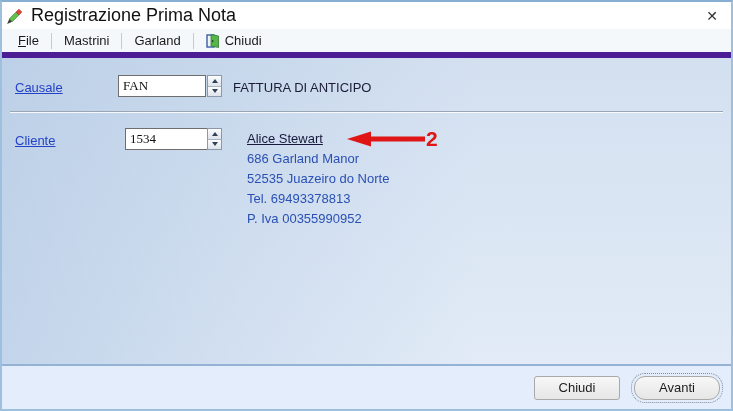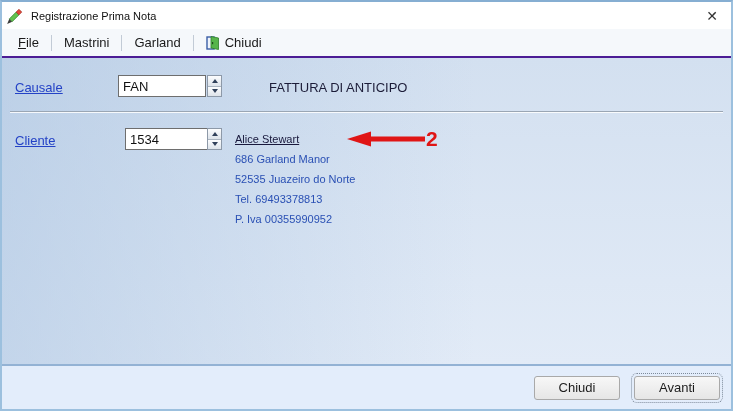--- a/index.html
+++ b/index.html
@@ -15,31 +15,31 @@
     overflow:hidden;
   }
 
   
   .titlebar {
     height:27px; background:#ffffff;
     display:flex; align-items:center;
     padding:0 8px 0 4px; flex:0 0 auto;
   }
   .titlebar .app-icon { width:18px; height:18px; margin-right:7px; flex:0 0 auto; }
-  .titlebar .title { font-size:11px; color:#111; }
+  .titlebar .title { font-size:18px; color:#111; }
   .titlebar .spacer { flex:1; }
   .close-btn {
     width:22px; height:20px; display:flex; align-items:center; justify-content:center;
     font-size:14px; color:#333; cursor:pointer; background:transparent; border:none;
   }
 
   
   .menubar {
     height:29px; background:#f5f8fb;
-    border-bottom:2px solid #4c1d95;
+    border-bottom:6px solid #4c1d95;
     display:flex; align-items:center; padding-left:6px; flex:0 0 auto;
     font-size:13px; color:#1a1a1a;
   }
   .menu-item { padding:4px 10px; display:flex; align-items:center; gap:5px; cursor:default; }
   .menu-item .accel { text-decoration:underline; }
   .menu-sep { width:1px; height:16px; background:#c2cbd6; margin:0 2px; }
   .door-icon { width:14px; height:14px; }
 
   
   .main {
@@ -48,62 +48,62 @@
       linear-gradient(to right, rgba(170,195,224,.55), rgba(255,255,255,0) 65%),
       linear-gradient(to bottom, #d3e0f0, #e2ebf7);
   }
   .field-label {
     position:absolute; font-size:13px; color:#2442c6;
     text-decoration:underline; cursor:pointer;
   }
   .text-input {
     position:absolute; width:88px; height:22px;
     border:1px solid #6e6e6e; background:#fff;
-    font-family:Liberation Sans, sans-serif; font-size:13px; color:#111;
+    font-family:Liberation Serif, serif; font-size:13px; color:#111;
     padding:1px 4px;
   }
   .spinner {
     position:absolute; width:15px; height:22px;
     display:flex; flex-direction:column;
     border:1px solid #8d99a8; background:#e9edf2;
   }
   .spin-btn { flex:1; display:flex; align-items:center; justify-content:center;
     background:linear-gradient(#fcfdfe,#dde3ea); cursor:pointer; }
   .spin-btn.up { border-bottom:1px solid #aab4c0; }
   .tri-up { width:0; height:0; border-left:3px solid transparent; border-right:3px solid transparent; border-bottom:4px solid #30405a; }
   .tri-down { width:0; height:0; border-left:3px solid transparent; border-right:3px solid transparent; border-top:4px solid #30405a; }
 
-  .causale-desc { position:absolute; font-size:13px; color:#1c1c38;margin-left:36px; }
+  .causale-desc { position:absolute; font-size:13px; color:#1c1c38; }
 
   .row-divider {
     position:absolute; left:8px; right:8px; height:0;
     border-top:1px solid #9aa6b4; border-bottom:1px solid rgba(255,255,255,.85);
   }
 
-  .client-block { position:absolute; font-size:11px; line-height:20px; color:#2a50b4; }
+  .client-block { position:absolute; font-size:13px; line-height:20px; color:#2a50b4;margin-left:12px; }
   .client-name { color:#18183c; text-decoration:underline; cursor:pointer; }
 
   .arrow-anno { position:absolute; }
   .step-num { position:absolute; font-size:21px; font-weight:bold; color:#e01515; line-height:1; }
 
   
   .footer {
     height:45px; flex:0 0 auto;
     background:#e3edfb; border-top:2px solid #93b2d4;
     display:flex; align-items:center; justify-content:flex-end;
     gap:14px; padding-right:11px;
   }
   .btn {
     min-width:86px; height:24px;
     background:linear-gradient(#f7f7f7,#e6e6e6);
     border:1px solid #a9a9a9; border-radius:3px;
     font-family:"Liberation Sans", sans-serif; font-size:13px; color:#1c1c1c;
     cursor:pointer;
   }
-  .btn.focused { outline:1px dotted #7d8a9a; outline-offset:2px; }
+  .btn.focused { outline:1px dotted #7d8a9a; outline-offset:2px;border-radius:11px; }
 </style>
 </head>
 <body>
 
 <div class="window">
 
   <div class="titlebar">
     <svg class="app-icon" viewBox="0 0 16 16">
       <polygon points="1,15 3,10.5 5.5,13" fill="#3a3a3a"></polygon>
       <polygon points="3,10.5 9,4.5 11.5,7 5.5,13" fill="#63c24e" stroke="#2f7d2a" stroke-width="0.6"></polygon>

